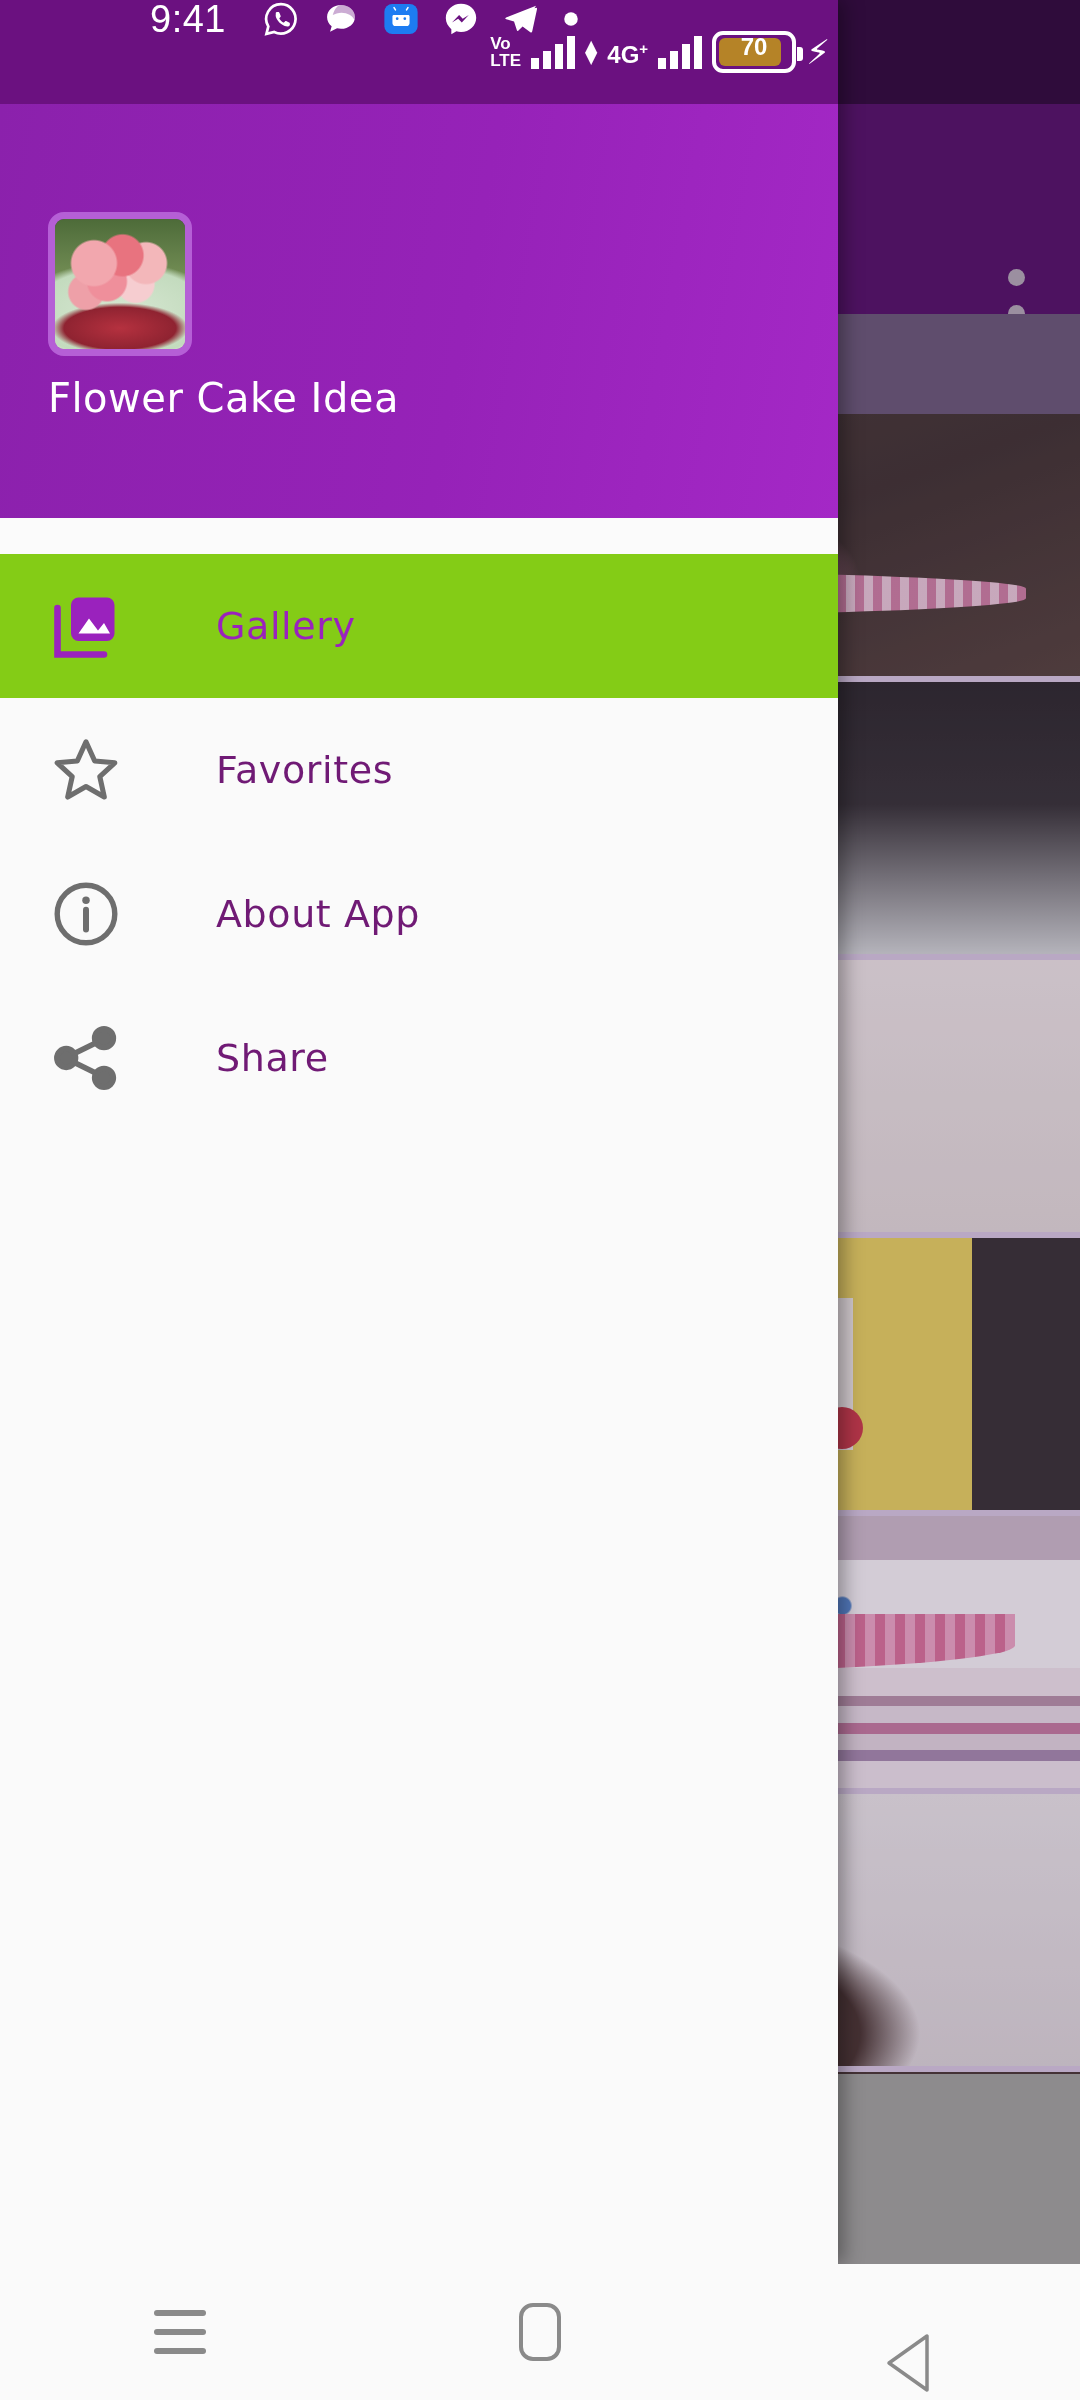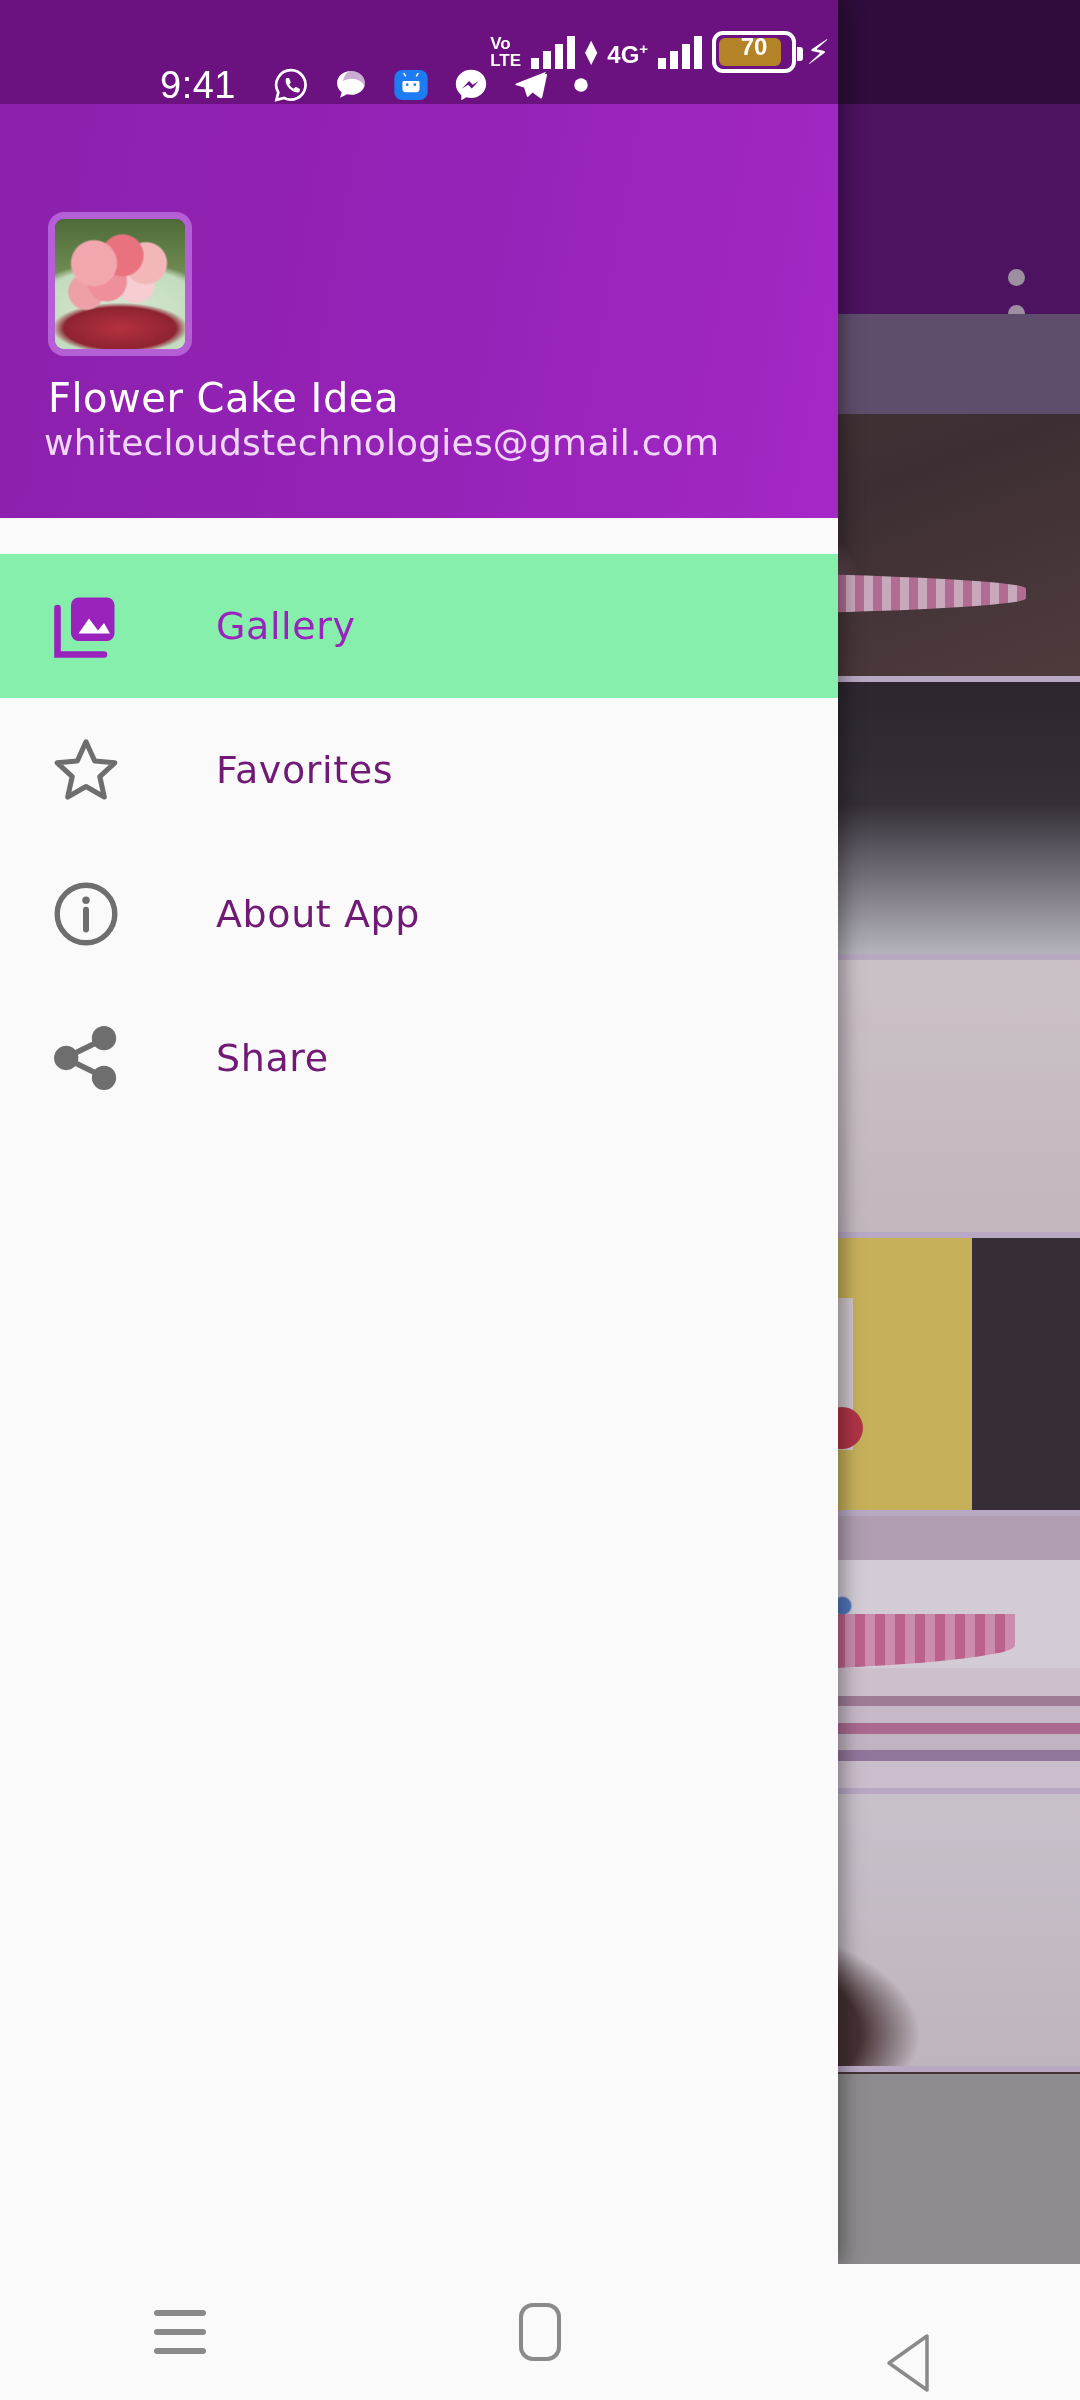--- a/index.html
+++ b/index.html
@@ -126,22 +126,22 @@
 
   .thumb .dim{ position:absolute; inset:0; background:rgba(120,100,130,.30); }
 
   
   .bg-ad{ position:absolute; left:0; top:2074px; width:1080px; height:190px;
           background:#8d8b8d; }
 
   
   .statusbar{ position:absolute; left:0; top:0; width:838px; height:104px;
               background:#6b1180; z-index:40; }
-  .sb-row{ position:absolute; left:10px; top:0; width:838px; height:104px;
-           display:flex; align-items:flex-end; }
+  .sb-row{ position:absolute; left:0; top:0; width:838px; height:104px;
+           display:flex; align-items:flex-start; }
   .sb-time{ color:#fff; font:400 38px/38px "Liberation Sans", sans-serif;
             margin-left:150px; letter-spacing:.5px; }
   .sb-icons{ display:flex; align-items:center; gap:22px; margin-left:36px; }
   .sb-ic{ width:38px; height:38px; position:relative; }
 
   .sb-right{ position:absolute; right:0; top:0; width:838px; height:104px;
              display:flex; align-items:center; justify-content:flex-end;
              padding-right:8px; gap:10px; }
   .volte{ color:#fff; font:700 17px/17px "Liberation Sans", sans-serif;
           text-align:left; }
@@ -187,21 +187,21 @@
      font:400 40px/44px "DejaVu Sans", sans-serif; letter-spacing:.5px; }
   .dh-mail{ position:absolute; left:44px; top:318px; color:#f0d6f7;
      font:400 36px/42px "DejaVu Sans", sans-serif; letter-spacing:.2px; }
 
   .drawer-gap{ position:absolute; left:0; top:518px; width:838px; height:36px;
                background:#fbfbfb; }
 
   .menu{ position:absolute; left:0; top:554px; width:838px; }
   .mi{ position:relative; height:144px; display:flex; align-items:center;
        background:transparent; }
-  .mi.active{ background:#86efac; }
+  .mi.active{ background:#84cc16; }
   .mi-icon{ width:72px; height:72px; margin-left:50px; position:relative;
             flex:0 0 auto; }
   .mi-label{ margin-left:94px; font:400 38px/42px "DejaVu Sans", sans-serif;
              color:#701a75; letter-spacing:.6px; }
   .mi.active .mi-label{ color:#9a22bd; }
 
   
   .ic{ width:100%; height:100%; display:block; }
   .ic-gallery{ color:#9a22bd; }
   .ic-grey{ color:#6e6e6e; }
@@ -285,21 +285,20 @@
     </div>
   </div>
 
   <div class="drawer">
 
     <div class="drawer-head">
       <div class="dh-logo">
         <div class="cake"></div>
       </div>
       <div class="dh-title">Flower Cake Idea</div>
-      <div class="dh-mail">whitecloudstechnologies@gmail.com</div>
     </div>
 
     <div class="drawer-gap"></div>
 
     <div class="menu">
 
       <div class="mi active">
         <div class="mi-icon">
           <svg class="ic ic-gallery" viewBox="0 0 24 24" fill="none" stroke="currentColor" stroke-width="2">
             <rect x="7" y="2.5" width="14.5" height="14.5" rx="2.5" fill="currentColor" stroke="none"></rect>

